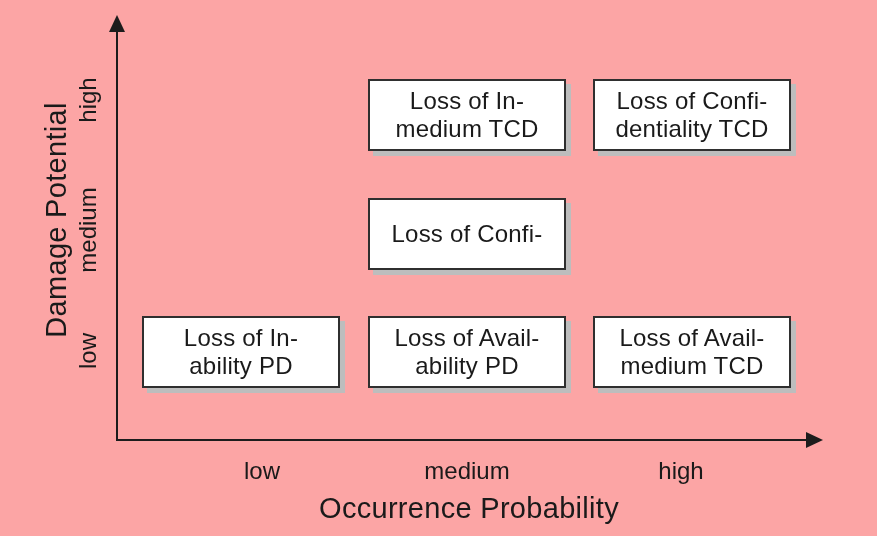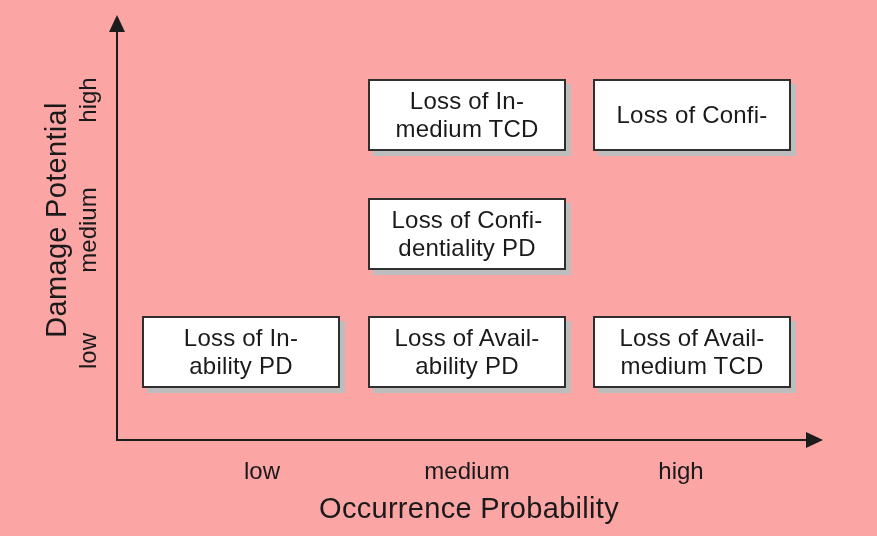--- a/index.html
+++ b/index.html
@@ -60,24 +60,24 @@
   <div class="arrow-up"></div>
   <div class="axis-line x-axis-line"></div>
   <div class="arrow-right"></div>
 
   <div class="cell r-high c-med">
     <span>Loss of In-</span>
     <span>medium TCD</span>
   </div>
   <div class="cell r-high c-high">
     <span>Loss of Confi-</span>
+    <span>dentiality TCD</span>
   </div>
   <div class="cell r-med c-med">
     <span>Loss of Confi-</span>
-    <span>dentiality PD</span>
   </div>
   <div class="cell r-low c-low">
     <span>Loss of In-</span>
     <span>ability PD</span>
   </div>
   <div class="cell r-low c-med">
     <span>Loss of Avail-</span>
     <span>ability PD</span>
   </div>
   <div class="cell r-low c-high">

